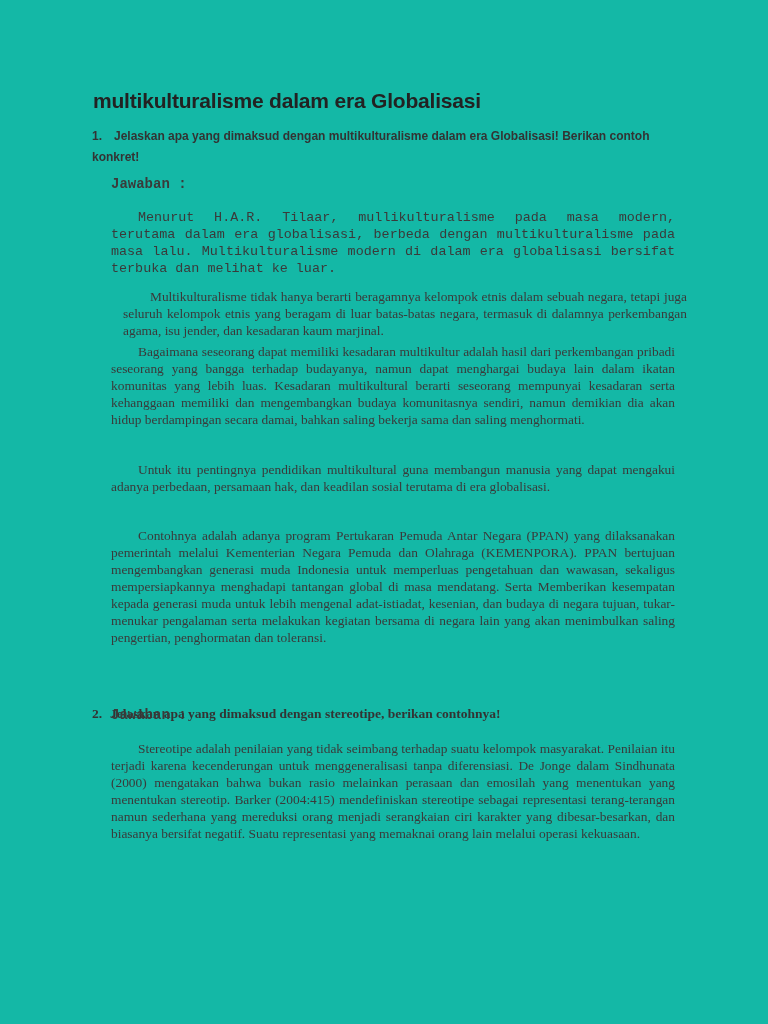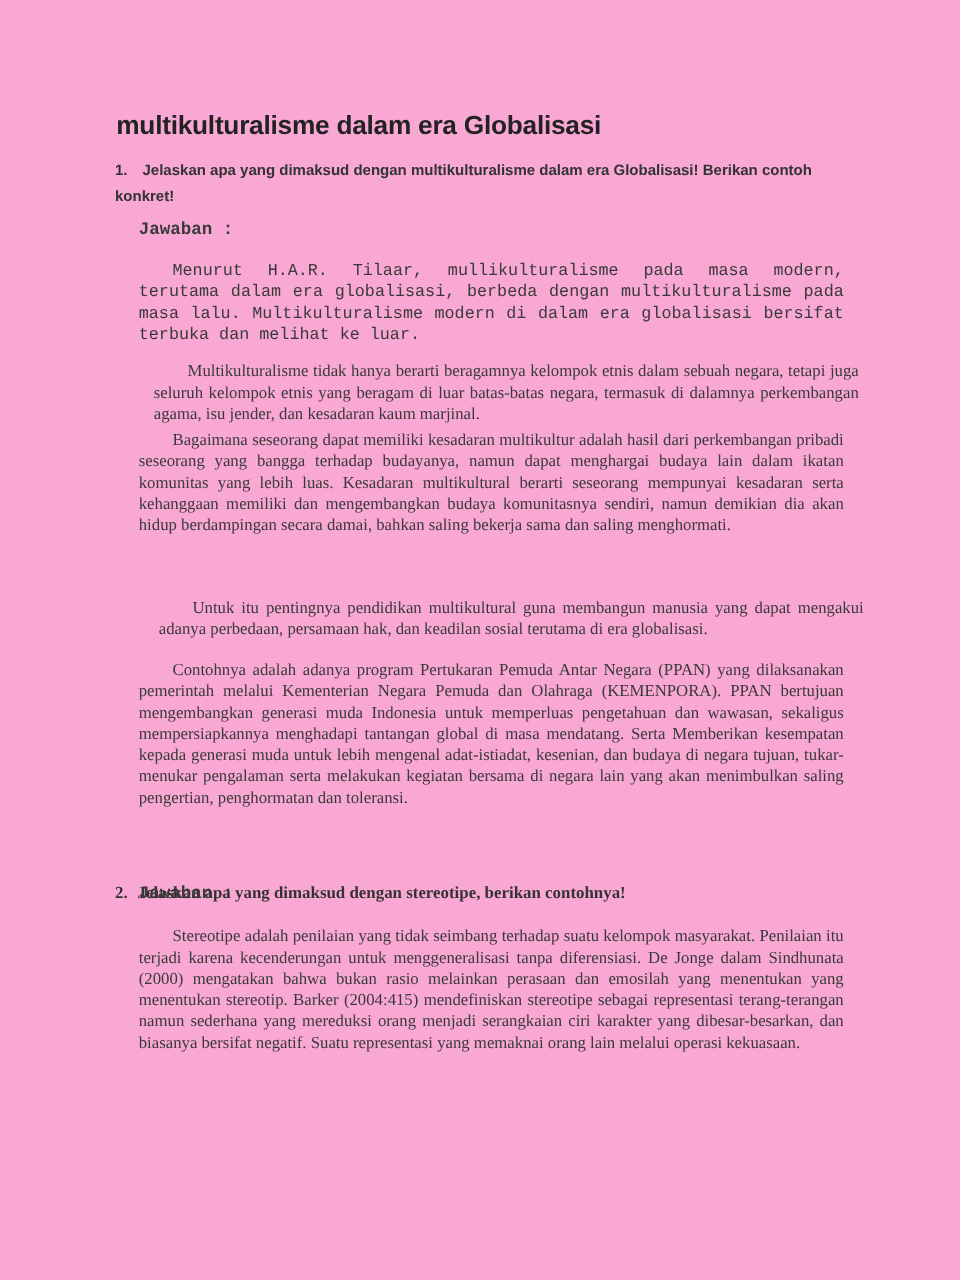--- a/index.html
+++ b/index.html
@@ -1,17 +1,17 @@
 <!DOCTYPE html>
 <html><head>
   <meta charset="utf-8">
   <style>
     html, body { margin: 0; padding: 0; background: #ffffff; }
     body { width: 768px; height: 1024px; position: relative; overflow: hidden; }
-    .page { position: absolute; left: 0; top: 0; width: 768px; height: 1024px; background: #f9a8d4; }
+    .page { position: absolute; left: 0; top: 0; width: 768px; height: 1024px; background: #14b8a6; }
 
     .title {
       position: absolute; left: 93px; top: 89px;
       font-family: "Liberation Sans", sans-serif; font-weight: bold;
       font-size: 21px; color: #222222; letter-spacing: -0.2px; white-space: nowrap;
     }
     .q1 {
       position: absolute; left: 92px; top: 126px; width: 590px;
       font-family: "Liberation Sans", sans-serif; font-weight: bold;
       font-size: 12px; line-height: 21px; color: #333333;
@@ -42,21 +42,21 @@
 
   <div class="q1">
     <span class="num">1.</span><span>Jelaskan apa yang dimaksud dengan multikulturalisme dalam era Globalisasi! Berikan contoh konkret!</span>
   </div>
 
   <div class="answer-label" style="left:111px; top:176px;">Jawaban :</div>
 
   <p class="para" style="top:209px; margin:0;font-family:Liberation Mono, monospace;">Menurut H.A.R. Tilaar, mullikulturalisme pada masa modern, terutama dalam era globalisasi, berbeda dengan multikulturalisme pada masa lalu. Multikulturalisme modern di dalam era globalisasi bersifat terbuka dan melihat ke luar.</p>
   <p class="para" style="top:276px; margin:12px;">Multikulturalisme tidak hanya berarti beragamnya kelompok etnis dalam sebuah negara, tetapi juga seluruh kelompok etnis yang beragam di luar batas-batas negara, termasuk di dalamnya perkembangan agama, isu jender, dan kesadaran kaum marjinal.</p>
   <p class="para" style="top:343px; margin:0;">Bagaimana seseorang dapat memiliki kesadaran multikultur adalah hasil dari perkembangan pribadi seseorang yang bangga terhadap budayanya, namun dapat menghargai budaya lain dalam ikatan komunitas yang lebih luas. Kesadaran multikultural berarti seseorang mempunyai kesadaran serta kehanggaan memiliki dan mengembangkan budaya komunitasnya sendiri, namun demikian dia akan hidup berdampingan secara damai, bahkan saling bekerja sama dan saling menghormati.</p>
-  <p class="para" style="top:461px; margin:16px;">Untuk itu pentingnya pendidikan multikultural guna membangun manusia yang dapat mengakui adanya perbedaan, persamaan hak, dan keadilan sosial terutama di era globalisasi.</p>
+  <p class="para" style="top:461px; margin:0;">Untuk itu pentingnya pendidikan multikultural guna membangun manusia yang dapat mengakui adanya perbedaan, persamaan hak, dan keadilan sosial terutama di era globalisasi.</p>
   <p class="para" style="top:527px; margin:0;">Contohnya adalah adanya program Pertukaran Pemuda Antar Negara (PPAN) yang dilaksanakan pemerintah melalui Kementerian Negara Pemuda dan Olahraga (KEMENPORA). PPAN bertujuan mengembangkan generasi muda Indonesia untuk memperluas pengetahuan dan wawasan, sekaligus mempersiapkannya menghadapi tantangan global di masa mendatang. Serta Memberikan kesempatan kepada generasi muda untuk lebih mengenal adat-istiadat, kesenian, dan budaya di negara tujuan, tukar-menukar pengalaman serta melakukan kegiatan bersama di negara lain yang akan menimbulkan saling pengertian, penghormatan dan toleransi.</p>
 
   <div class="q2">
     <span class="num">2.</span><span>Jelaskan apa yang dimaksud dengan stereotipe, berikan contohnya!</span>
   </div>
 
   <div class="answer-label" style="left:111px; top:707px;">Jawaban :</div>
 
   <p class="para" style="top:740px; margin:0;">Stereotipe adalah penilaian yang tidak seimbang terhadap suatu kelompok masyarakat. Penilaian itu terjadi karena kecenderungan untuk menggeneralisasi tanpa diferensiasi. De Jonge dalam Sindhunata (2000) mengatakan bahwa bukan rasio melainkan perasaan dan emosilah yang menentukan yang menentukan stereotip. Barker (2004:415) mendefiniskan stereotipe sebagai representasi terang-terangan namun sederhana yang mereduksi orang menjadi serangkaian ciri karakter yang dibesar-besarkan, dan biasanya bersifat negatif. Suatu representasi yang memaknai orang lain melalui operasi kekuasaan.</p>
 

